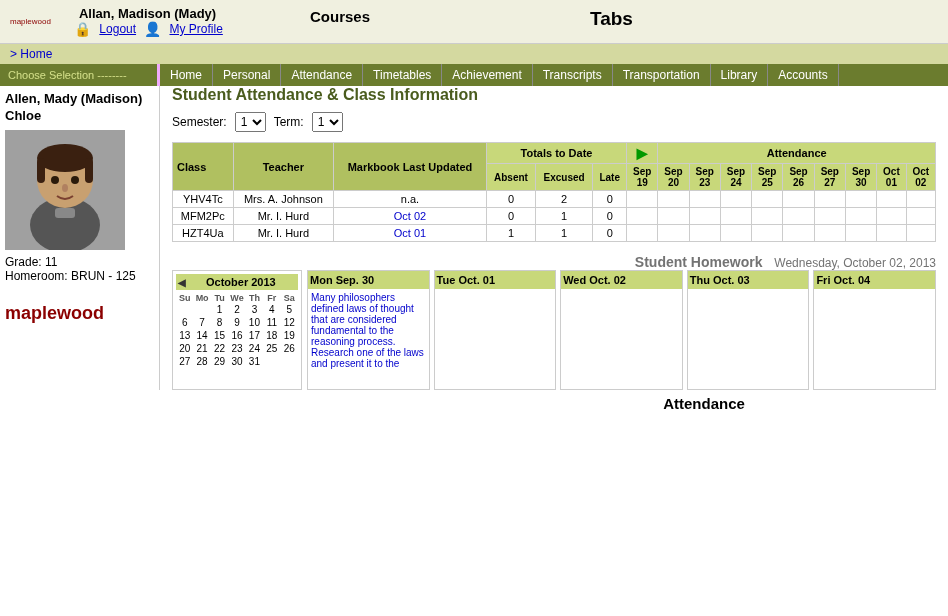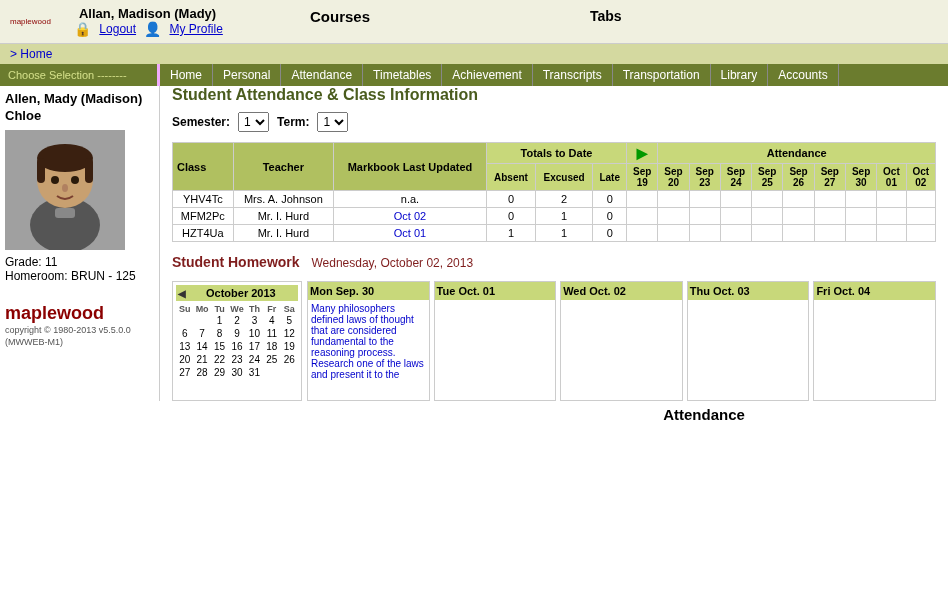--- a/index.html
+++ b/index.html
@@ -34,40 +34,40 @@
     #maplewood-logo { margin-top: 20px; }
     #maplewood-logo-text { font-size: 18px; font-weight: bold; }
     #copyright-text { font-size: 9px; color: #555; line-height: 1.4; }
 
     
     #content { flex: 1; padding: 0 12px; }
     #content-title { font-size: 16px; font-weight: bold; color: #4a5c1e; margin-bottom: 8px; }
 
     
     #semester-row { display: flex; align-items: center; gap: 8px; margin-bottom: 10px; font-size: 12px; }
-    .sem-label { font-weight: bold; }
+    .sem-label { font-weight: normal; }
     select.sem-select { font-size: 12px; padding: 1px; }
 
     
     #attendance-table { width: 100%; border-collapse: collapse; font-size: 11px; margin-bottom: 12px; }
     #attendance-table th, #attendance-table td { border: 1px solid #ccc; padding: 2px 4px; text-align: center; }
     #attendance-table .header-totals { background: #c8d87a; font-weight: bold; }
     #attendance-table .header-attendance { background: #c8d87a; font-weight: bold; }
     #attendance-table .col-class { background: #b0c060; font-weight: bold; text-align: left; }
     #attendance-table .col-teacher { background: #b0c060; font-weight: bold; }
     #attendance-table .col-markbook { background: #b0c060; font-weight: bold; }
     #attendance-table .sub-header { background: #c8d87a; font-weight: bold; font-size: 10px; }
     #attendance-table .date-header { background: #c8d87a; font-weight: bold; font-size: 10px; }
     #attendance-table a { color: #0000cc; text-align: right; }
     .green-arrow { color: #009900; font-size: 14px; font-weight: bold; }
     .row-data td { background: #fff; }
 
     
     #homework-section { margin-top: 5px; }
-    #homework-title { font-size: 14px; font-weight: bold; color: #7f1d1d; margin-bottom: 11px; }
+    #homework-title { font-size: 14px; font-weight: bold; color: #737373; margin-bottom: 0; text-align: right; }
     #homework-calendar-area { display: flex; gap: 5px; }
 
     
     #mini-calendar { width: 130px; min-width: 130px; border: 1px solid #ccc; padding: 3px; font-size: 10px; }
     #cal-header { display: flex; align-items: center; justify-content: space-between; background: #c8d87a; padding: 2px; margin-bottom: 3px; }
     #cal-title { font-weight: bold; font-size: 11px; text-align: center; flex: 1; }
     #cal-prev { cursor: pointer; font-weight: bold; color: #333; }
     #cal-days-header { display: grid; grid-template-columns: repeat(7, 1fr); text-align: center; font-weight: bold; font-size: 9px; color: #555; }
     #cal-days { display: grid; grid-template-columns: repeat(7, 1fr); text-align: center; font-size: 10px; }
     .cal-day { padding: 1px; cursor: pointer; }
@@ -86,21 +86,21 @@
     .logo-connect-blue { color: #2255aa; }
     .logo-ed-text { color: #5c8a00; font-size: 20px; font-style: italic; font-weight: bold; }
   </style>
 </head>
 <body>
 
 <div style="position:relative; width:948px;">
   <div style="position:absolute; top:8px; left:310px; font-size:15px; font-weight:bold; color:#000; z-index:100;">
     <span>Courses</span>
   </div>
-  <div style="position:absolute; top:8px; left:590px; font-size:14px; font-weight:bold; color:#000; z-index:100;">
+  <div style="position:absolute; top:8px; left:590px; font-size:19px; font-weight:bold; color:#000; z-index:100;">
     <span>Tabs</span>
   </div>
 </div>
 
 <div id="header">
   <div id="logo-area">
     <span class="logo-maple-small">maplewood</span>
   </div>
   <div style="margin-left:8px;">
     <div id="user-name">Allan, Madison (Mady)</div>
@@ -161,24 +161,20 @@
       <span>Grade:</span>
       <span>11</span>
     </div>
     <div id="student-homeroom">
       <span>Homeroom:</span>
       <span>BRUN - 125</span>
     </div>
     <div id="maplewood-logo">
       <div id="maplewood-logo-text">
         <span style="color:#8B0000; font-size:18px; font-weight:bold;">maple</span><span style="color:#8B0000; font-size:18px; font-weight:bold;">w</span><span style="color:#8B0000; font-size:18px; font-weight:bold;">ood</span>
-      </div>
-      <div id="copyright-text">
-        <span>copyright © 1980-2013 v5.5.0.0</span><br>
-        <span>(MWWEB-M1)</span>
       </div>
     </div>
   </div>
 
   <div id="content">
     <div id="content-title">Student Attendance &amp; Class Information</div>
 
     <div id="semester-row">
       <span class="sem-label">Semester:</span>
       <select class="sem-select">

